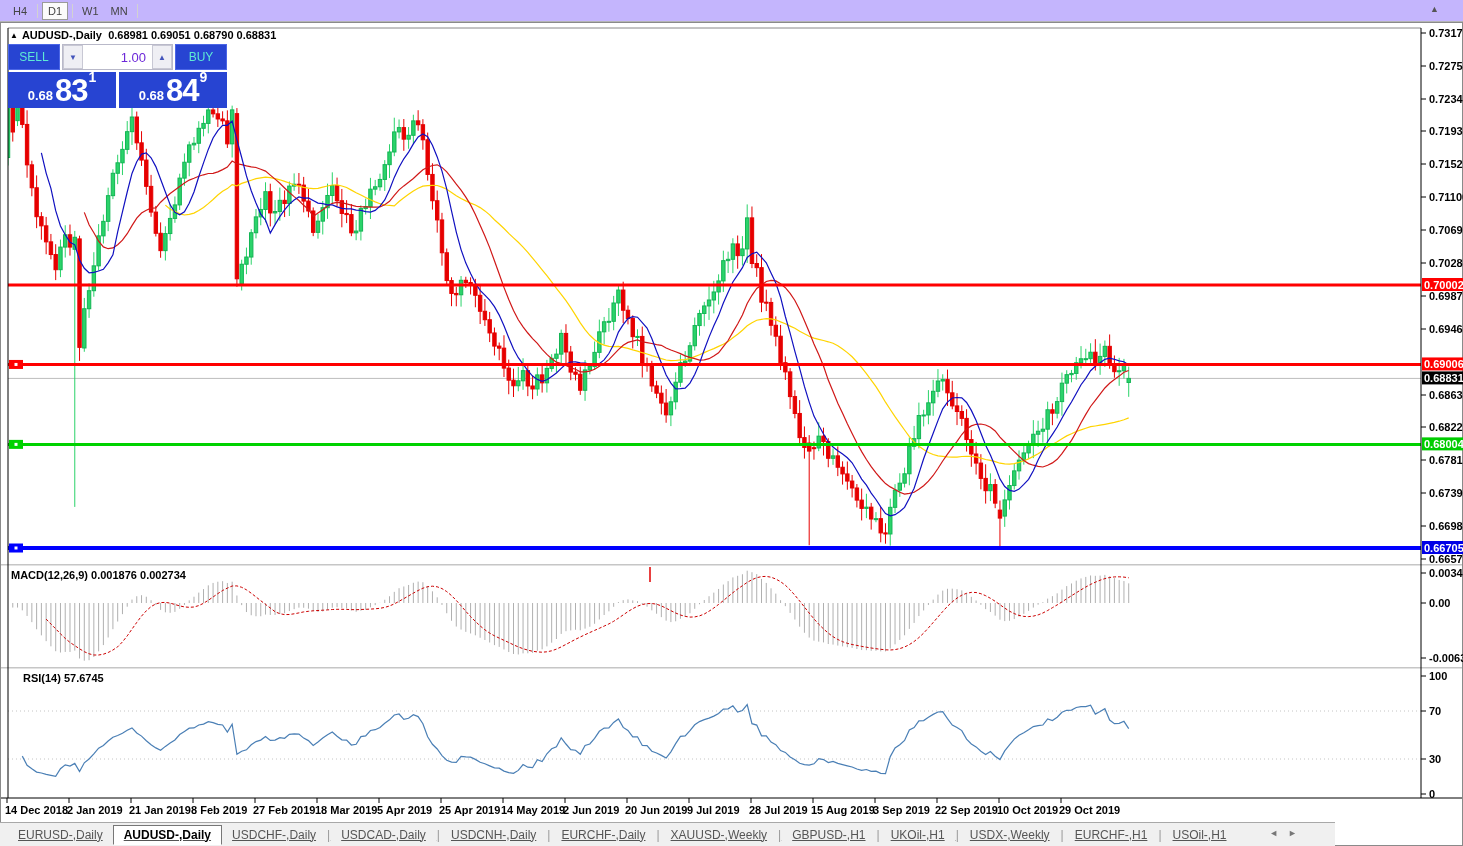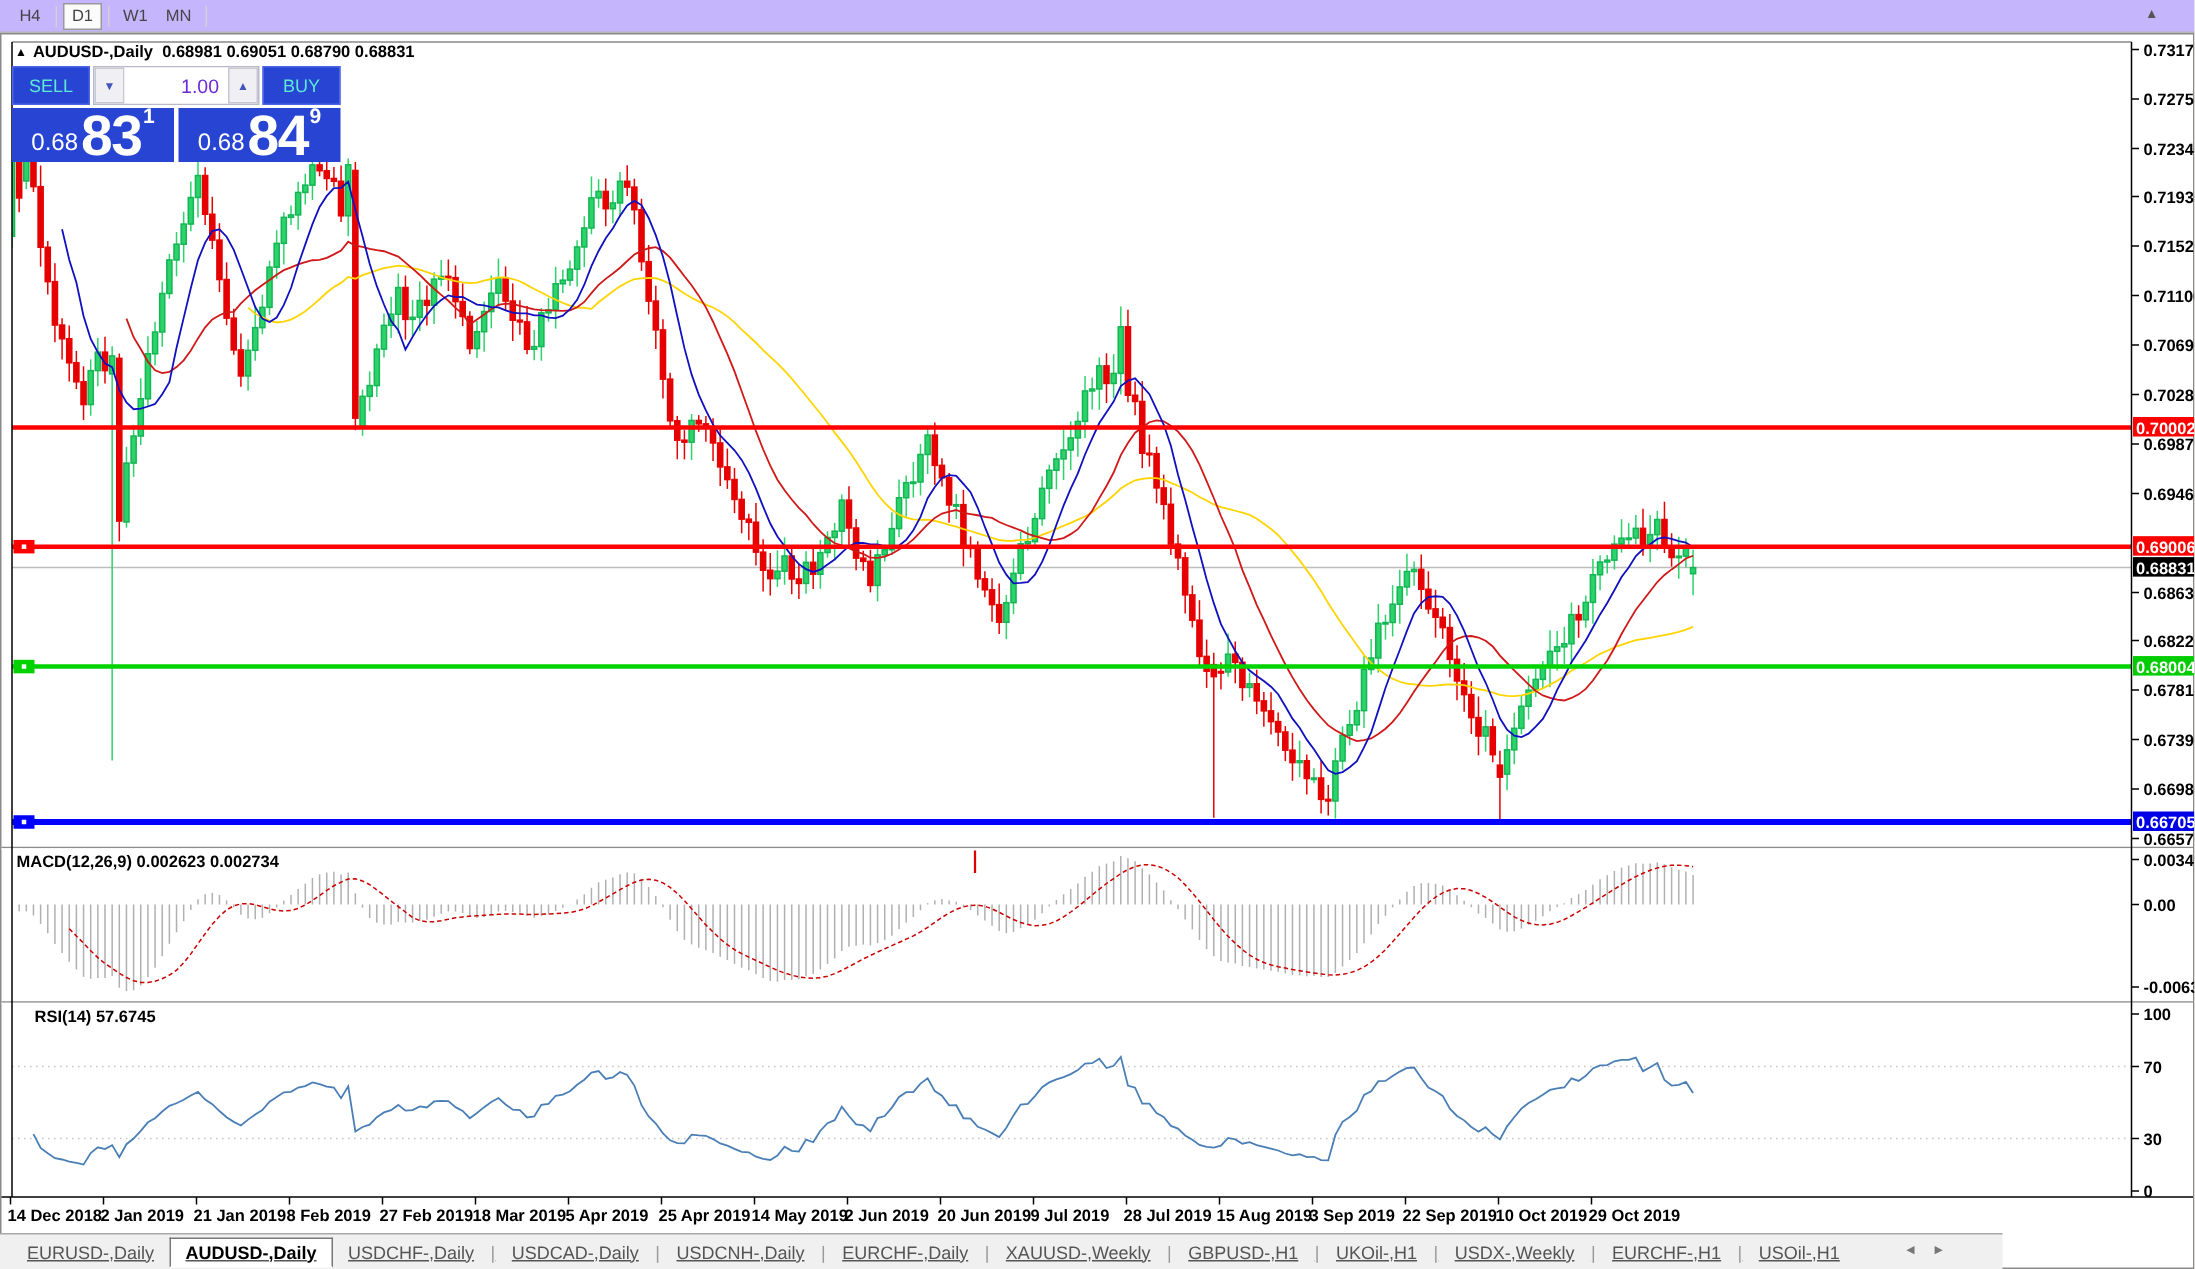--- a/index.html
+++ b/index.html
@@ -27,22 +27,22 @@
           justify-content:center;border:1px solid #4b66e6;cursor:pointer;}
   .tp-spin{flex:1;display:flex;border:1px solid #b9b9c9;background:#fff;margin:0 2px;}
   .spinbtn{width:20px;background:#efeff4;border:1px solid #c8c8d4;display:flex;align-items:center;
            justify-content:center;font-size:8px;color:#4455bb;cursor:pointer;}
   .vol{flex:1;border:0;outline:0;font-size:13px;text-align:right;padding-right:6px;width:60px;
        font-family:"Liberation Sans",sans-serif;color:#6d28d9;}
   .tp-row2{display:flex;height:36px;margin-top:2px;}
   .pricebox{width:108px;background:#2744d2;color:#fff;display:flex;align-items:flex-end;
             justify-content:center;padding-bottom:2px;cursor:pointer;}
   .pricebox.left{margin-right:3px;}
-  .p-int{font-size:16px;font-weight:normal;margin-right:2px;line-height:20px;}
-  .p-big{font-size:38px;font-weight:bold;line-height:30px;letter-spacing:-1px;}
+  .p-int{font-size:13px;font-weight:bold;margin-right:2px;line-height:20px;}
+  .p-big{font-size:31px;font-weight:bold;line-height:30px;letter-spacing:-1px;}
   .p-sup{font-size:14px;font-weight:bold;line-height:34px;transform:translateY(-12px);margin-left:1px;}
   
   .ind-label{position:absolute;z-index:4;font-size:11px;font-weight:bold;color:#000;white-space:nowrap;}
   
   .tabbar{position:absolute;left:0;top:822px;width:1335px;height:24px;background:#f0f0f0;
           border-top:1px solid #a8a8a8;display:flex;align-items:center;padding-left:8px;z-index:5;font-size:12px;color:#555;text-decoration:underline;}
   .tab{padding:2px 10px;white-space:nowrap;cursor:pointer;}
   .tab.active{background:#fff;border:1px solid #777;border-bottom:1px solid #fff;color:#000;font-weight:bold;}
   .tab-sep{color:#999;margin:0 1px;}
   .tab-arrows{position:absolute;right:28px;top:5px;color:#777;font-size:9px;letter-spacing:10px;}
@@ -929,21 +929,21 @@
           <span class="p-sup">1</span>
       </div>
       <div class="pricebox">
         <span class="p-int">0.68</span>
           <span class="p-big">84</span>
           <span class="p-sup">9</span>
       </div>
     </div>
   </div>
 
-  <div class="ind-label" style="left:11px;top:569px;">MACD(12,26,9) 0.002623 0.002734</div>
+  <div class="ind-label" style="left:11px;top:569px;">MACD(12,26,9) 0.001876 0.002734</div>
   <div class="ind-label" style="left:23px;top:672px;">RSI(14) 57.6745</div>
 
   <div class="tabbar">
     <span id="tab-items" style="display:flex;align-items:center;">
         <span class="tab">EURUSD-,Daily</span>
         <span class="tab active">AUDUSD-,Daily</span>
         <span class="tab">USDCHF-,Daily</span>
         <span class="tab-sep">|</span>
         <span class="tab">USDCAD-,Daily</span>
         <span class="tab-sep">|</span>

